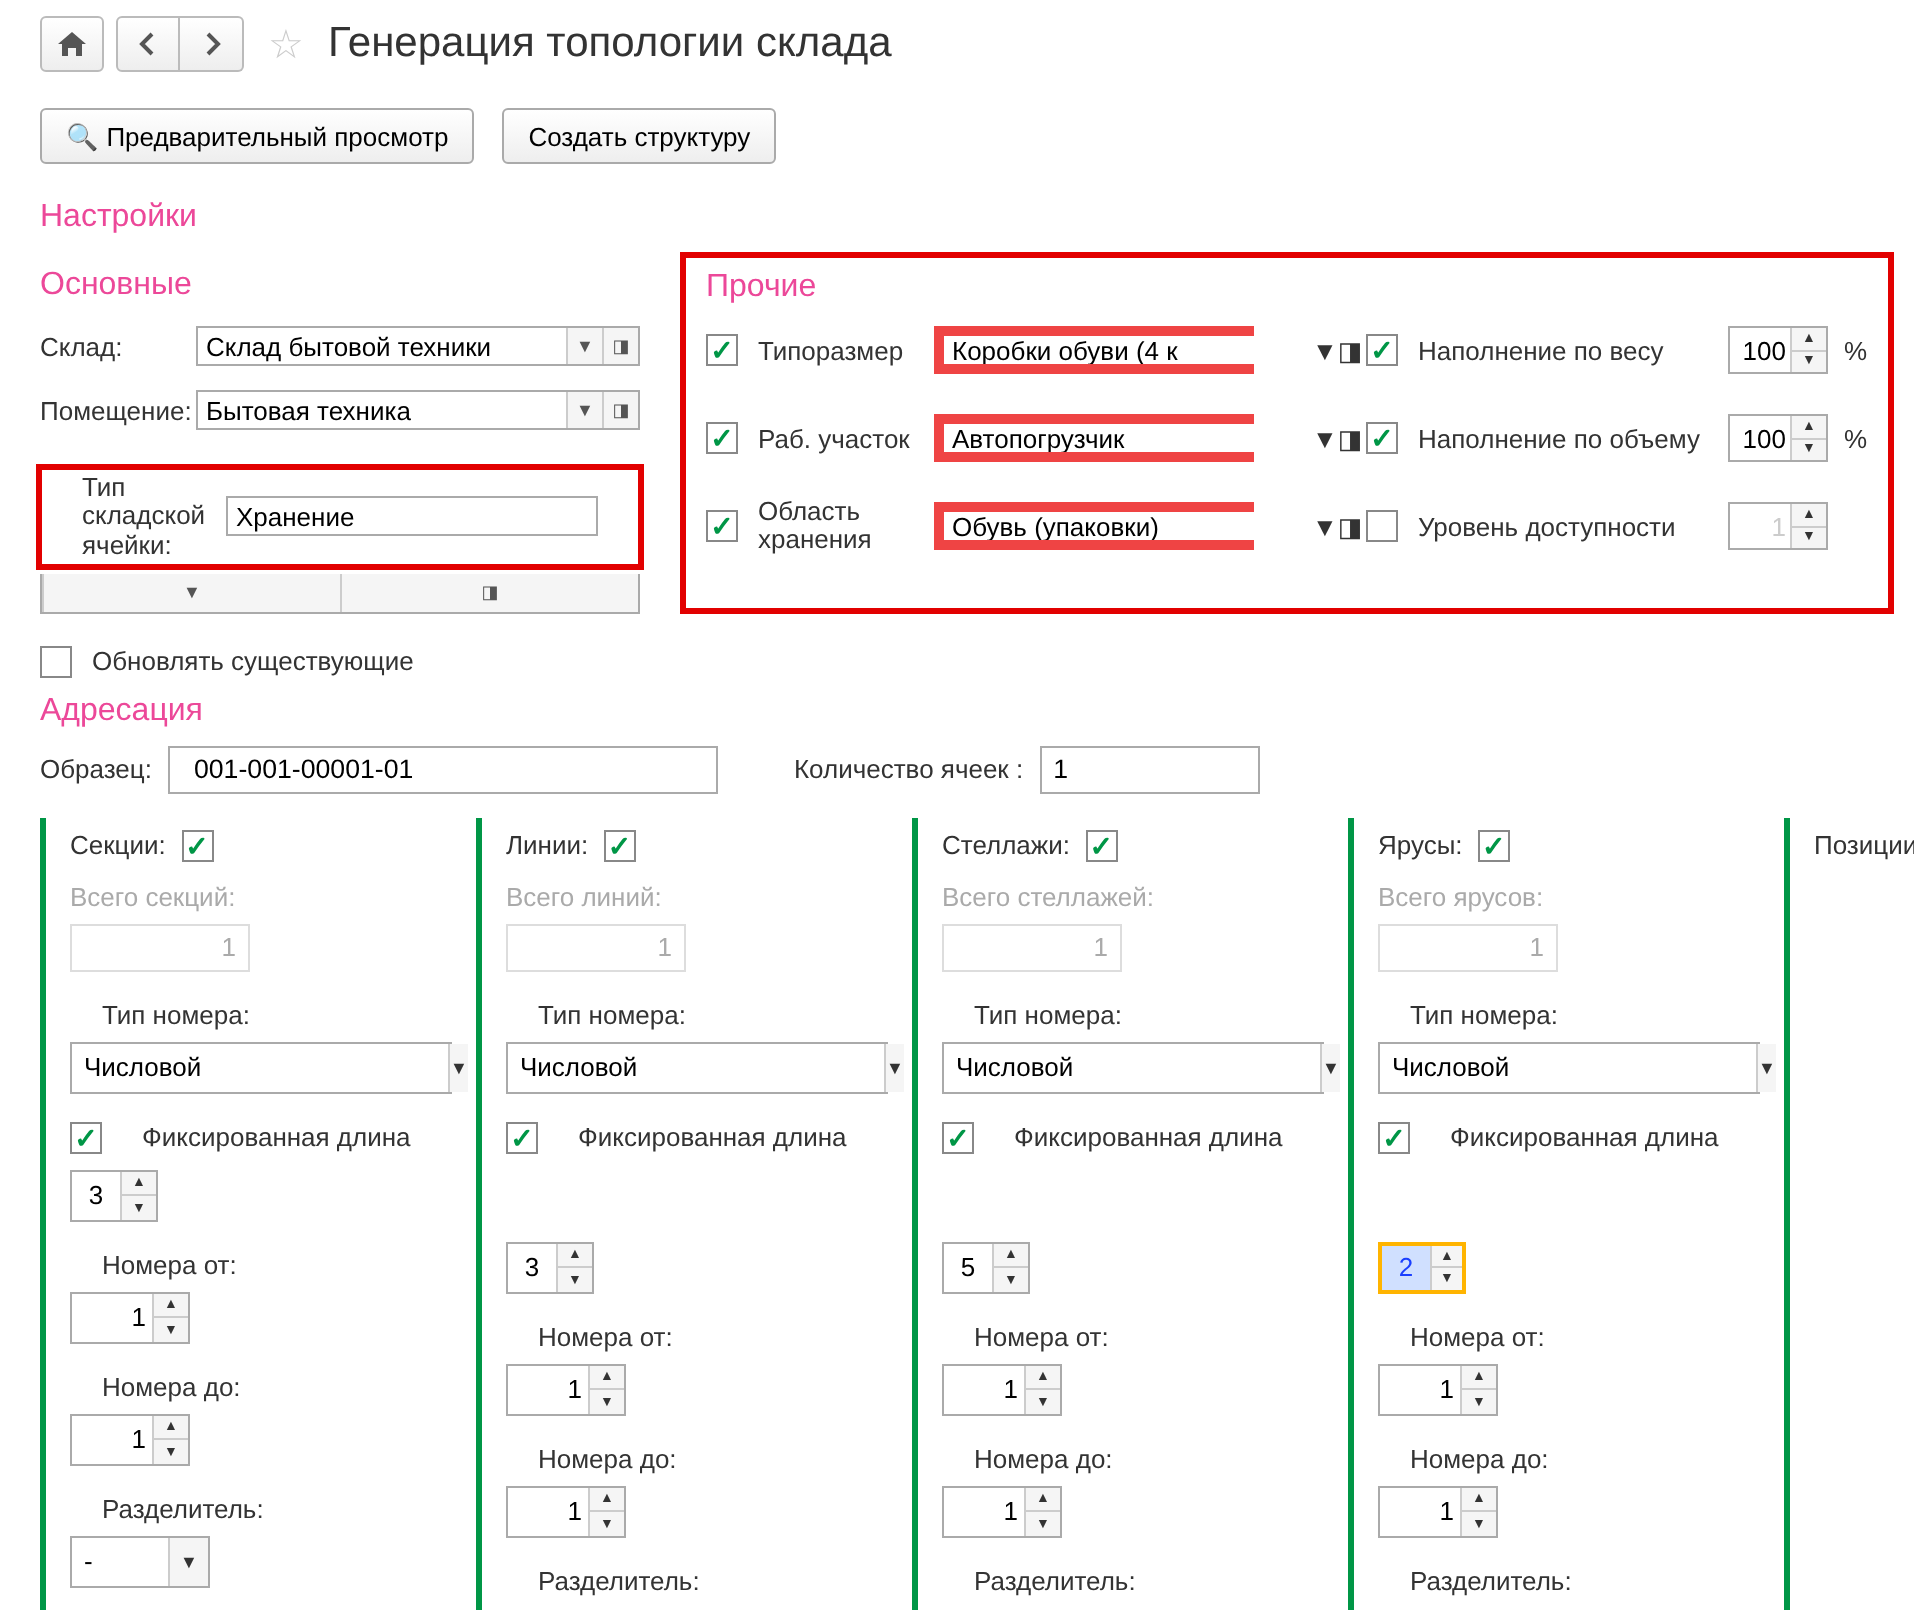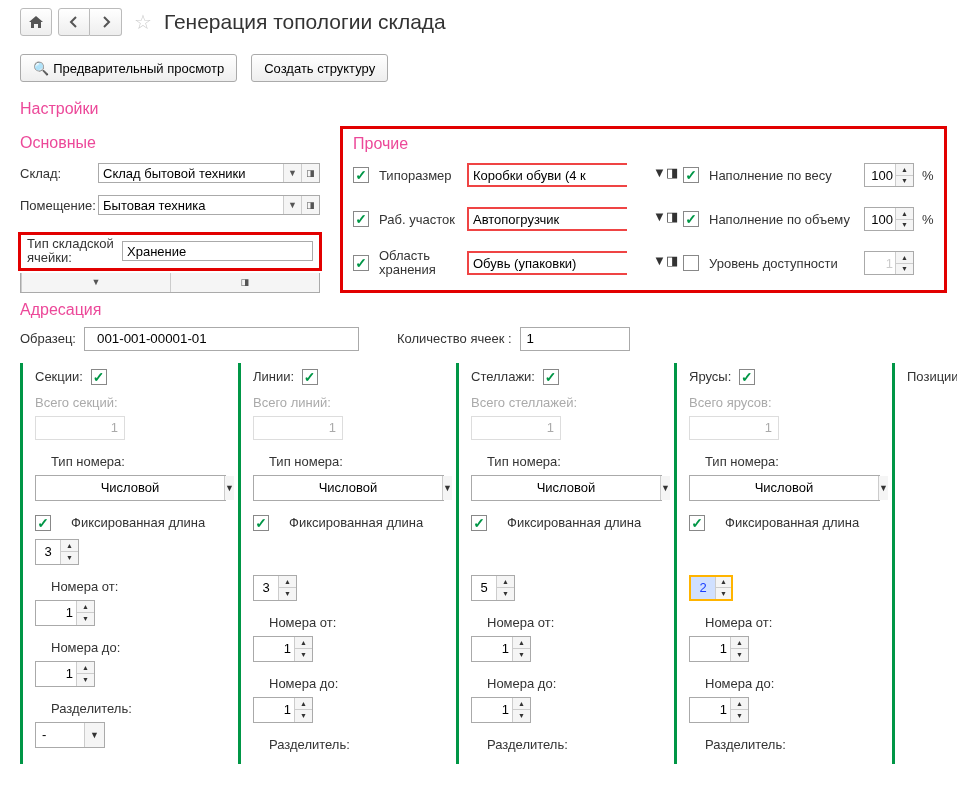--- a/index.html
+++ b/index.html
@@ -16,48 +16,48 @@
 .action-btn { height: 28px; padding: 0 12px; background: linear-gradient(#fff,#eee); border: 1px solid #aaa; border-radius: 3px; cursor: pointer; display: flex; align-items: center; gap: 4px; font-size: 13px; }
 .section-title { color: #ec4899; font-size: 16px; margin: 8px 0; }
 .main-row { display: flex; gap: 20px; }
 .col-left { width: 300px; }
 .col-right { flex: 1; border: 3px solid #e20000; padding: 6px 10px 12px 10px; position: relative; }
 .field-row { display: flex; align-items: center; margin-bottom: 6px; min-height: 26px; }
 .field-label { width: 95px; font-size: 13px; color: #333; }
 .input-combo { flex: 1; display: flex; height: 20px; border: 1px solid #aaa; background: #7dd3fc; }
 .input-combo input { flex: 1; border: none; padding: 0 4px; font-size: 13px; outline: none; background: #fff; }
 .input-combo .mini-btn { width: 18px; border-left: 1px solid #ccc; display: flex; align-items: center; justify-content: center; cursor: pointer; background: #f5f5f5; font-size: 9px; color: #555; }
-.redbox { border: 3px solid #e20000; padding: 2px 6px; margin: 14px -2px 6px -2px; }
+.redbox { border: 3px solid #e20000; padding: 2px 20px; margin: 14px -2px 6px -2px; }
 .cb { width: 16px; height: 16px; border: 1px solid #888; background: #fff; display: inline-flex; align-items: center; justify-content: center; cursor: pointer; margin-right: 10px; flex-shrink: 0; }
 .cb.checked::after { content: "✓"; color: #009646; font-weight: bold; font-size: 14px; }
 .other-grid { display: flex; }
 .other-col { display: flex; flex-direction: column; gap: 16px; }
 .other-row { display: flex; align-items: center; min-height: 28px; }
 .other-lbl { width: 88px; font-size: 13px; }
-.other-input { width: 160px; display: flex; height: 24px; border: 2px solid #ef4444; }
+.other-input { width: 160px; display: flex; height: 24px; border: 5px solid #ef4444; }
 .other-input input { flex: 1; border: none; padding: 0 4px; font-size: 13px; outline: none; }
 .spinner { width: 50px; display: flex; height: 24px; border: 1px solid #aaa; }
 .spinner input { width: 30px; border: none; text-align: right; padding-right: 2px; font-size: 13px; outline: none; }
 .spinner .spins { width: 18px; display: flex; flex-direction: column; border-left: 1px solid #ccc; }
 .spinner .spins div { flex: 1; display: flex; align-items: center; justify-content: center; font-size: 7px; cursor: pointer; background: #f5f5f5; }
 .spinner .spins div:first-child { border-bottom: 1px solid #ccc; }
 .pct { margin-left: 8px; }
 .update-row { display: flex; align-items: center; margin: 16px 0 8px 0; }
 .addr-row { display: flex; align-items: center; gap: 8px; margin-bottom: 12px; }
 .addr-input { flex: 1; max-width: 275px; height: 24px; border: 1px solid #aaa; padding: 0 12px; }
 .cells-input { width: 110px; height: 24px; border: 1px solid #aaa; padding: 0 6px; }
 .cols { display: flex; gap: 0; }
 .addr-col { border-left: 3px solid #009646; padding: 6px 12px; width: 218px; }
 .addr-col.last { flex: 1; width: auto; }
 .col-head { display: flex; align-items: center; margin-bottom: 10px; font-size: 13px; }
 .grey-lbl { color: #aaa; font-size: 13px; margin-bottom: 6px; }
 .grey-input { width: 90px; height: 24px; border: 1px solid #ddd; text-align: right; padding-right: 6px; font-size: 13px; color: #aaa; }
 .sub-lbl { font-size: 13px; margin: 14px 0 6px 16px; }
 .select-box { width: 100%; height: 26px; border: 1px solid #aaa; display: flex; background: #fff; }
-.select-box input { flex: 1; border: none; padding: 0 6px; font-size: 13px; outline: none; text-align: center; }
+.select-box input { flex: 1; border: none; padding: 0 6px; font-size: 13px; outline: none; }
 .select-box .arrow { width: 20px; border-left: 1px solid #ccc; display: flex; align-items: center; justify-content: center; font-size: 9px; cursor: pointer; background: #f5f5f5; }
 .fixed-row { display: flex; align-items: flex-start; margin: 14px 0 8px 0; gap: 10px; }
 .fixed-row .ftxt { font-size: 13px; line-height: 1.2; }
 .smspinner { width: 44px; height: 26px; display: flex; border: 1px solid #aaa; margin-bottom: 10px; }
 .smspinner input { width: 24px; border: none; text-align: center; font-size: 13px; outline: none; }
 .smspinner .spins { width: 18px; display: flex; flex-direction: column; border-left: 1px solid #ccc; }
 .smspinner .spins div { flex: 1; display: flex; align-items: center; justify-content: center; font-size: 7px; cursor: pointer; background: #f5f5f5; }
 .smspinner .spins div:first-child { border-bottom: 1px solid #ccc; }
 .smspinner.hl { border: 2px solid #ffb400; }
 .smspinner.hl input { color: #1a3fff; background: #d0e0ff; }
@@ -210,20 +210,24 @@
                   <div>▲</div>
                   <div>▼</div>
                 </div>
           </div>
         </div>
       </div>
     </div>
   </div>
 </div>
 
+<div class="update-row">
+  <span class="cb"></span>
+  <span>Обновлять существующие</span>
+</div>
 
 <div class="section-title">Адресация</div>
 <div class="addr-row">
   <span>Образец:</span>
   <input class="addr-input" value="001-001-00001-01" style="">
   <span style="margin-left:30px">Количество ячеек :</span>
   <input class="cells-input" value="1" style="">
 </div>
 
 <div class="cols">

